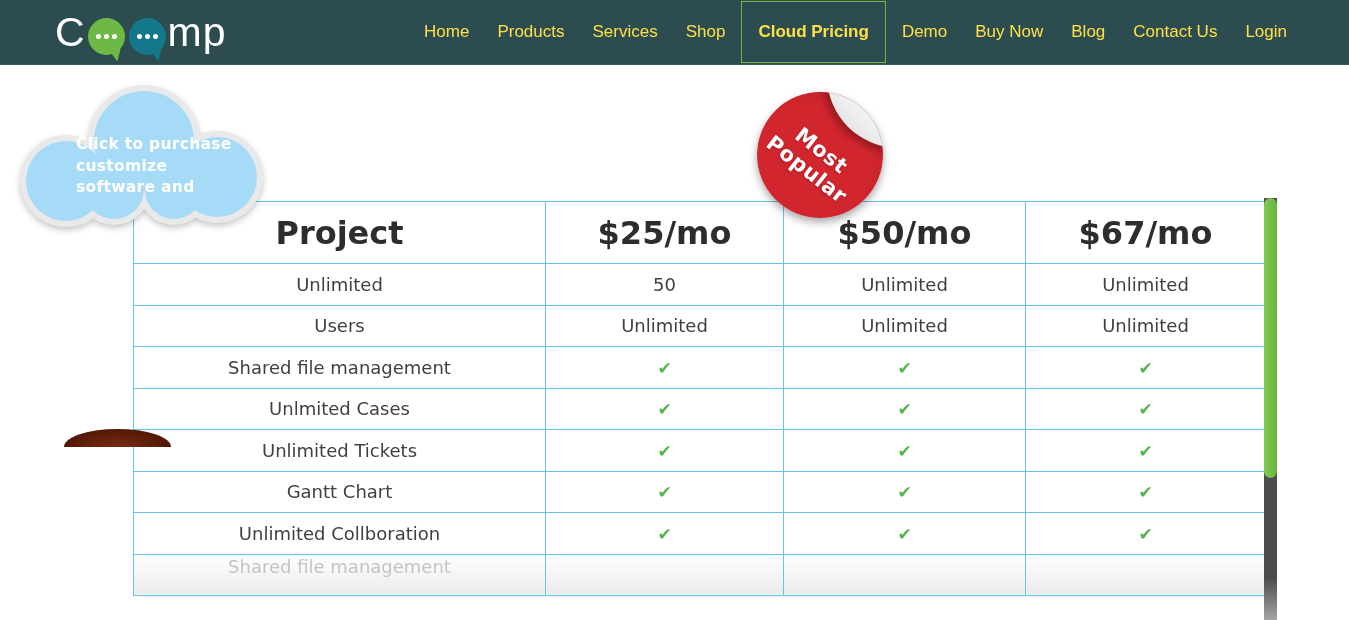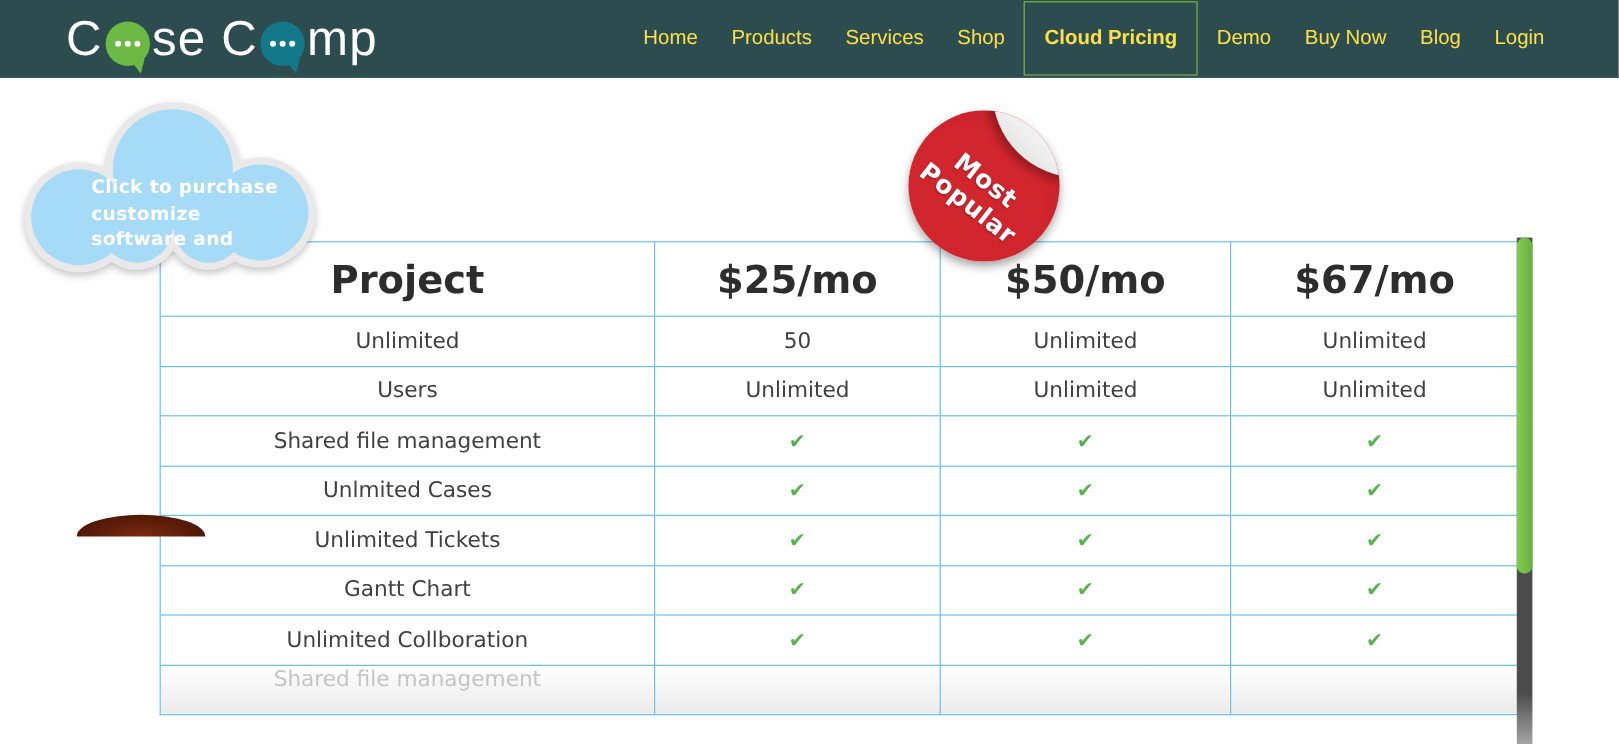--- a/index.html
+++ b/index.html
@@ -23,21 +23,21 @@
   .bubble.teal  { background:#13798a; }
   .nav-menu { margin-left:auto; display:flex; align-items:center; gap:4px;
               color:#fde047; font-size:17px; }
   .nav-item { padding:8px 12px; cursor:pointer; white-space:nowrap; }
   .nav-item.active { border:1px solid #7cb342; font-weight:bold; padding:20px 16px; }
 
   
   .cloud { position:absolute; left:14px; top:84px; width:252px; height:138px;
            z-index:7; cursor:pointer; }
   .cloud svg { position:absolute; inset:0; overflow:visible; }
-  .cloud-text { position:absolute; left:62px; top:62px; color:#fff;
+  .cloud-text { position:absolute; left:62px; top:50px; color:#fff;
                 font-weight:bold; font-size:15.5px; line-height:1.4;
                 letter-spacing:.3px; }
 
   
   .sticker { position:absolute; left:757px; top:92px; width:126px; height:126px; z-index:8; }
   .sticker-circle { width:100%; height:100%; border-radius:50%; position:relative;
                     overflow:hidden;
                     background:radial-gradient(circle at 42% 58%, #d2262e 55%, #b81d24 100%);
                     box-shadow:0 4px 8px rgba(0,0,0,.35); }
   .sticker-fold { position:absolute; top:-16px; right:-16px; width:72px; height:72px;
@@ -78,37 +78,37 @@
 <body>
 
 <div class="navbar">
   <div class="logo">
     <span>C</span>
     <span class="bubble green">
       <span class="dot"></span>
         <span class="dot"></span>
         <span class="dot"></span>
     </span>
-    <span>se C</span>
     <span class="bubble teal">
       <span class="dot"></span>
         <span class="dot"></span>
         <span class="dot"></span>
     </span>
     <span>mp</span>
   </div>
   <div class="nav-menu">
     <div class="nav-item">Home</div>
     <div class="nav-item">Products</div>
     <div class="nav-item">Services</div>
     <div class="nav-item">Shop</div>
     <div class="nav-item active">Cloud Pricing</div>
     <div class="nav-item">Demo</div>
     <div class="nav-item">Buy Now</div>
     <div class="nav-item">Blog</div>
+    <div class="nav-item">Contact Us</div>
     <div class="nav-item">Login</div>
   </div>
 </div>
 
 <div class="cloud">
   <svg viewBox="0 0 252 138">
     <g fill="#e9e9e9" style="filter:drop-shadow(0 3px 3px rgba(0,0,0,0.22))">
       <circle cx="130" cy="57" r="56"></circle>
       <circle cx="52" cy="97" r="46"></circle>
       <circle cx="203" cy="93" r="46"></circle>

